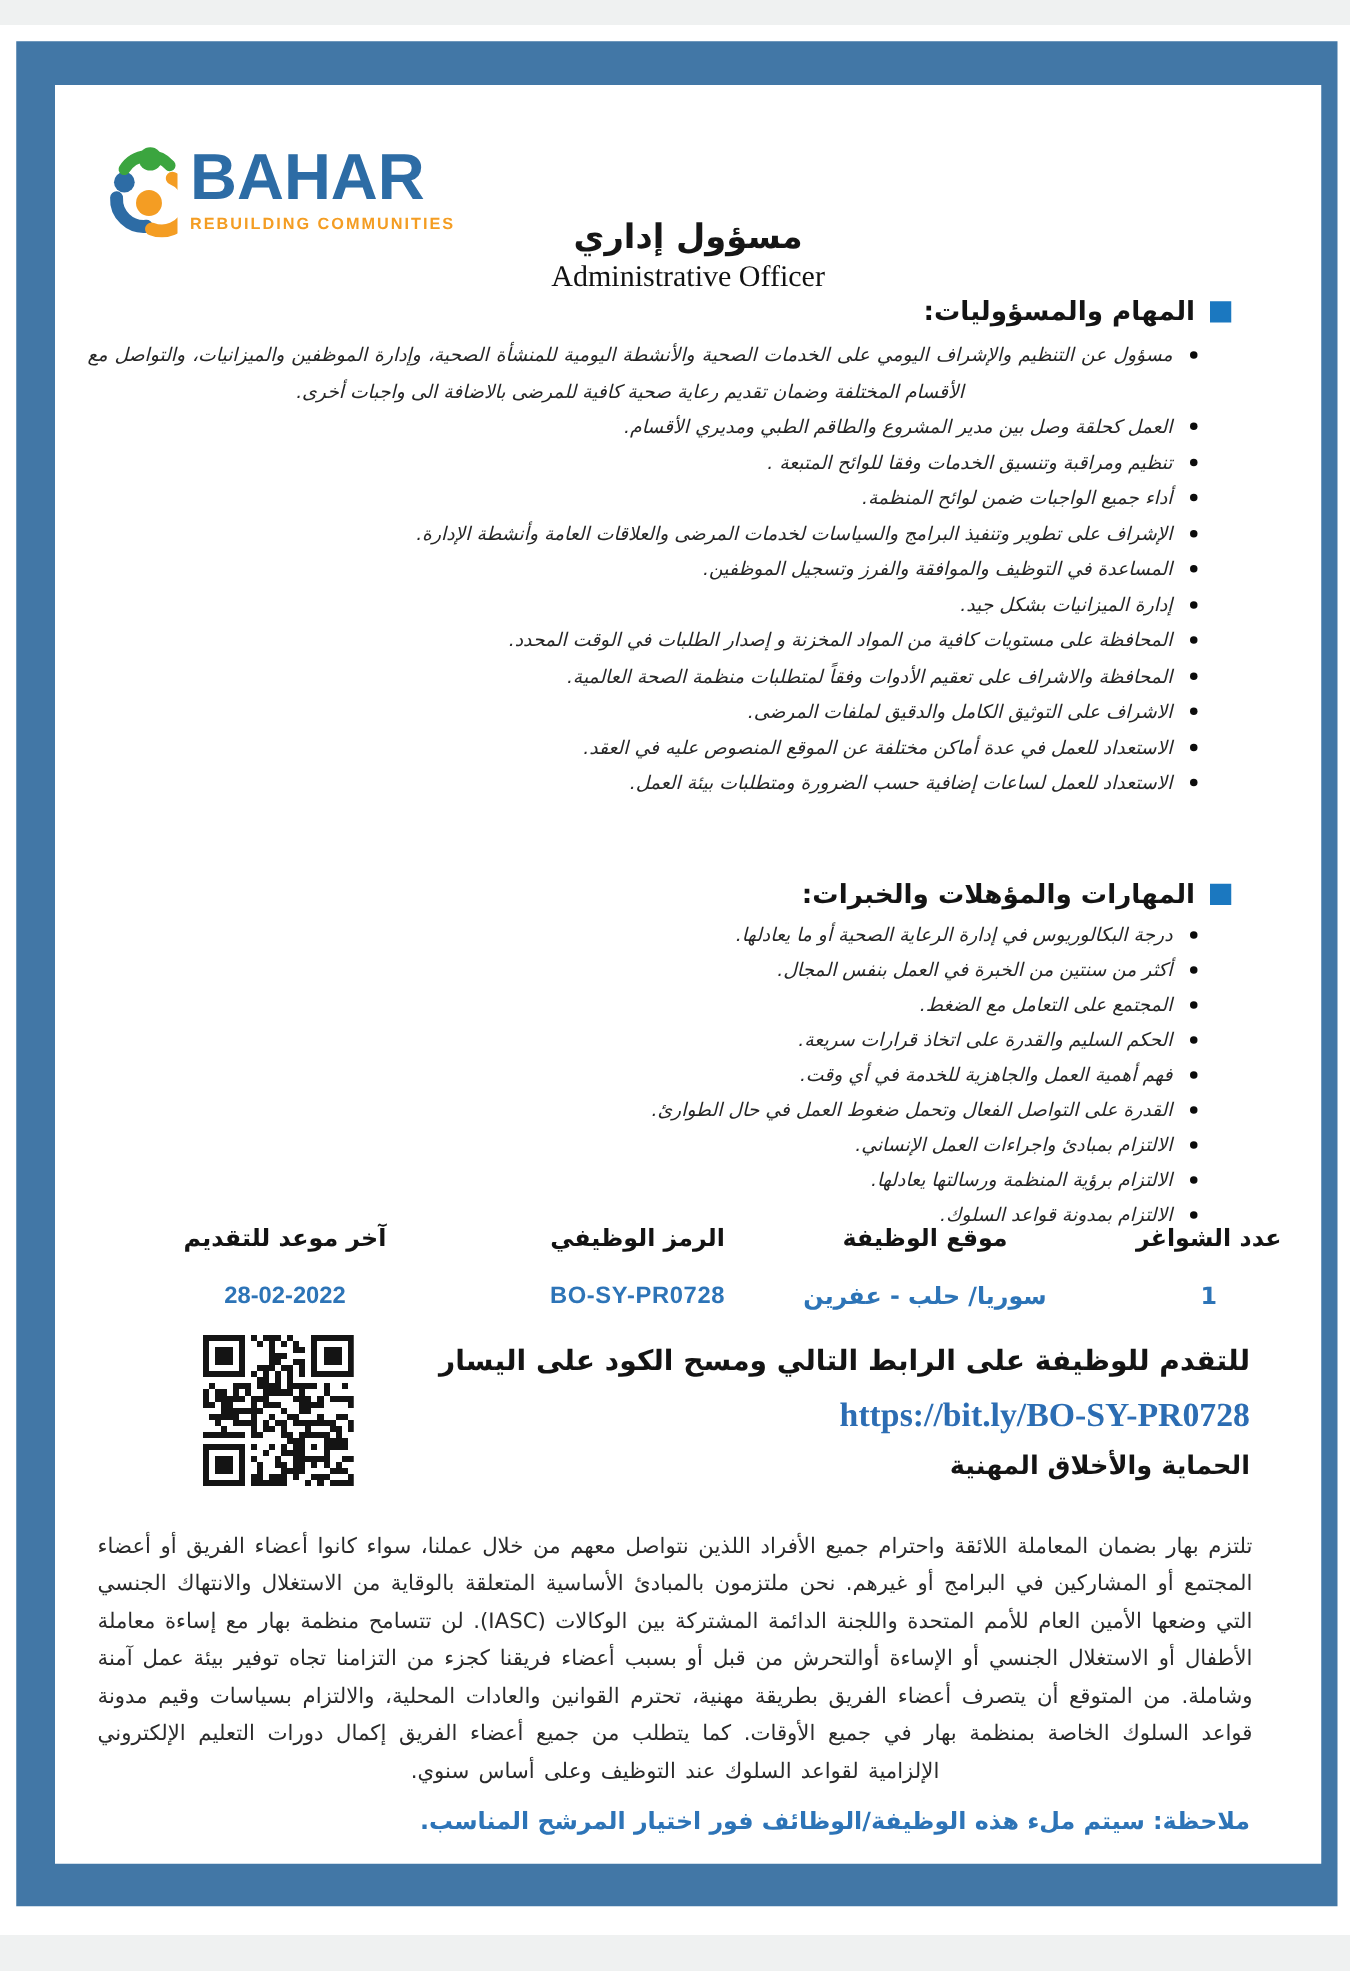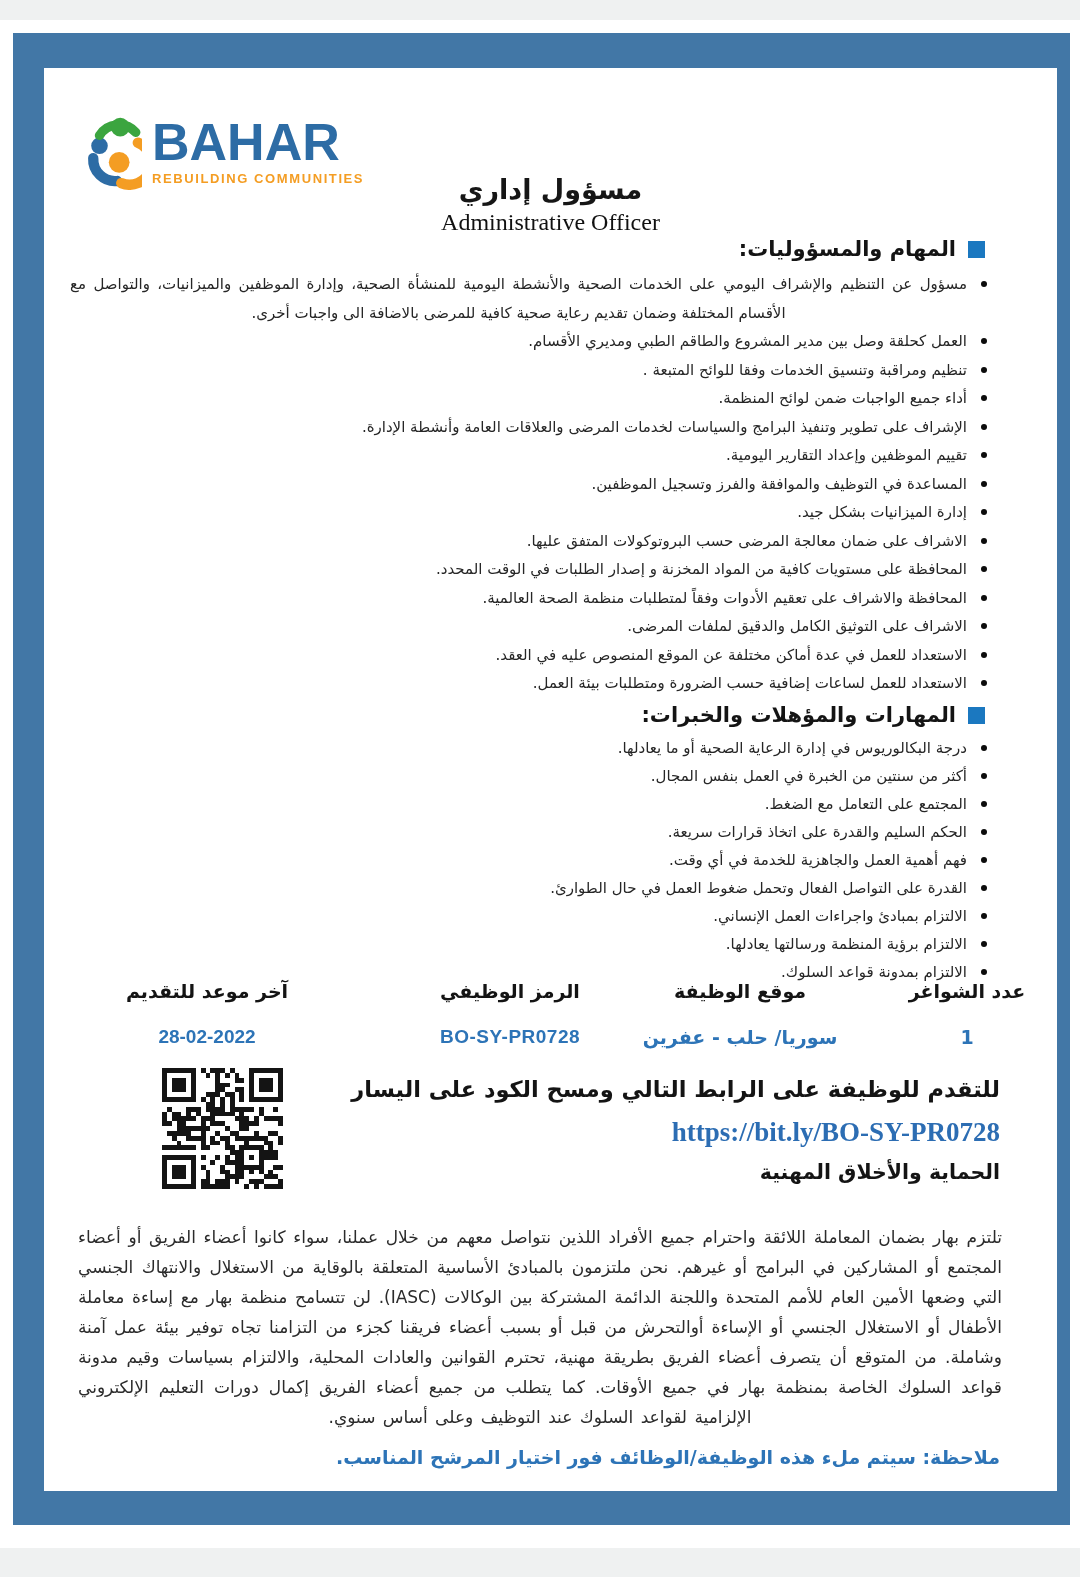--- a/index.html
+++ b/index.html
@@ -36,33 +36,33 @@
   
   .title-ar{left:44px;top:174px;width:1013px;text-align:center;font-size:27px;font-weight:bold;color:#161616;}
   .title-en{left:44px;top:209px;width:1013px;text-align:center;direction:ltr;
     font-family:"Liberation Serif",serif;font-size:24px;color:#111;}
   
   .sec-head{right:95px;display:flex;align-items:center;gap:12px;font-size:21px;font-weight:bold;color:#141414;}
   .sec-head .sq{width:17px;height:17px;background:var(--bullet-blue);flex:0 0 auto;}
   .sec1{top:237px;}
   .sec2{top:703px;}
   
-  .list{right:93px;left:70px;list-style:none;}
+  .list{right:122px;left:70px;list-style:none;font-style:italic;}
   .list li{display:flex;gap:14px;align-items:flex-start;}
   .list .dot{width:6px;height:6px;border-radius:50%;background:#0c0c0c;flex:0 0 auto;margin-top:11px;}
   .list .txt{flex:1;font-size:15px;line-height:28.5px;color:#262626;text-align:justify;}
   .list-skills .txt{line-height:28px;}
   .list-tasks{top:270px;}
   .list-skills{top:734px;}
   .list-tasks li:first-child .txt{text-align-last:center;}
   
   .tcell{width:260px;margin-left:-130px;text-align:center;white-space:nowrap;}
   .th{top:980px;font-size:19px;font-weight:bold;color:#141414;}
   .tv{top:1026px;font-size:19px;font-weight:bold;color:var(--accent-blue);}
-  .c0{left:967px;} .c1{left:740px;} .c2{left:510px;} .c3{left:207px;}
+  .c0{left:967px;} .c1{left:740px;} .c2{left:510px;} .c3{left:228px;}
   .tv.c3{font-family:"Liberation Sans",sans-serif;direction:ltr;}
   .tv.c2{font-family:"Liberation Sans",sans-serif;direction:ltr;letter-spacing:0.5px;}
   
   .qr{left:162px;top:1068px;width:121px;height:121px;background:#fff;}
   .qr svg{width:121px;height:121px;display:block;}
   .apply-line{right:80px;text-align:right;white-space:nowrap;}
   .apply-instruction{top:1076px;font-size:22.5px;font-weight:bold;color:#141414;}
   .apply-link{top:1117px;font-family:"Liberation Serif",serif;direction:ltr;
     font-size:27px;font-weight:bold;color:#2c6db3;}
   .ethics-head{top:1160px;font-size:20.5px;font-weight:bold;color:#141414;}
@@ -122,33 +122,25 @@
       <li>
       <span class="dot"></span>
       <span class="txt">أداء جميع الواجبات ضمن لوائح المنظمة.</span>
     </li>
       <li>
       <span class="dot"></span>
       <span class="txt">الإشراف على تطوير وتنفيذ البرامج والسياسات لخدمات المرضى والعلاقات العامة وأنشطة الإدارة.</span>
     </li>
       <li>
       <span class="dot"></span>
-      <span class="txt">تقييم الموظفين وإعداد التقارير اليومية.</span>
-    </li>
-      <li>
-      <span class="dot"></span>
       <span class="txt">المساعدة في التوظيف والموافقة والفرز وتسجيل الموظفين.</span>
     </li>
       <li>
       <span class="dot"></span>
       <span class="txt">إدارة الميزانيات بشكل جيد.</span>
-    </li>
-      <li>
-      <span class="dot"></span>
-      <span class="txt">الاشراف على ضمان معالجة المرضى حسب البروتوكولات المتفق عليها.</span>
     </li>
       <li>
       <span class="dot"></span>
       <span class="txt">المحافظة على مستويات كافية من المواد المخزنة و إصدار الطلبات في الوقت المحدد.</span>
     </li>
       <li>
       <span class="dot"></span>
       <span class="txt">المحافظة والاشراف على تعقيم الأدوات وفقاً لمتطلبات منظمة الصحة العالمية.</span>
     </li>
       <li>

